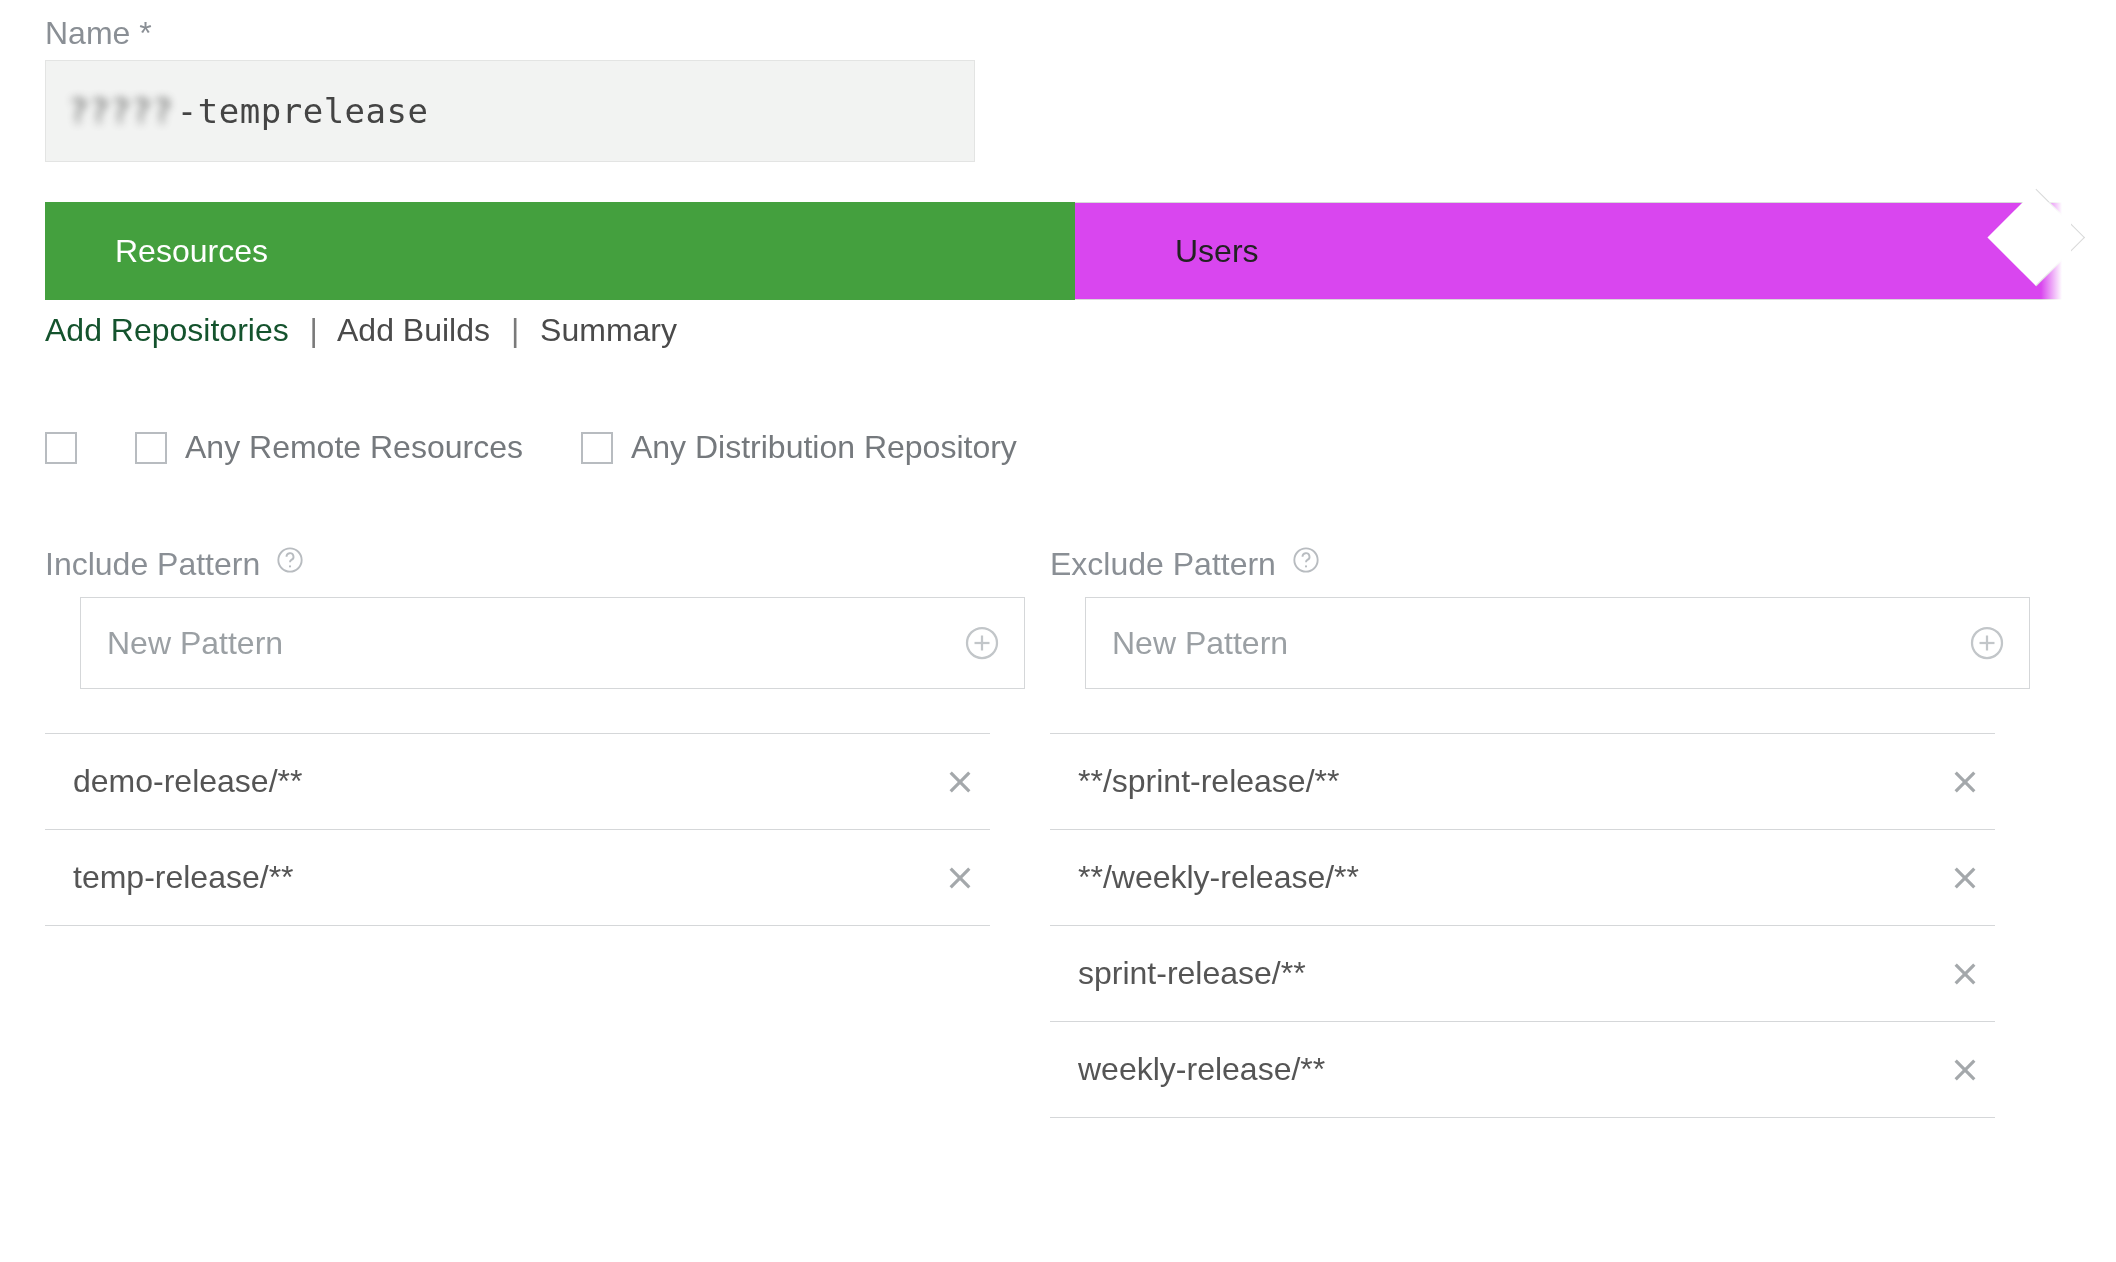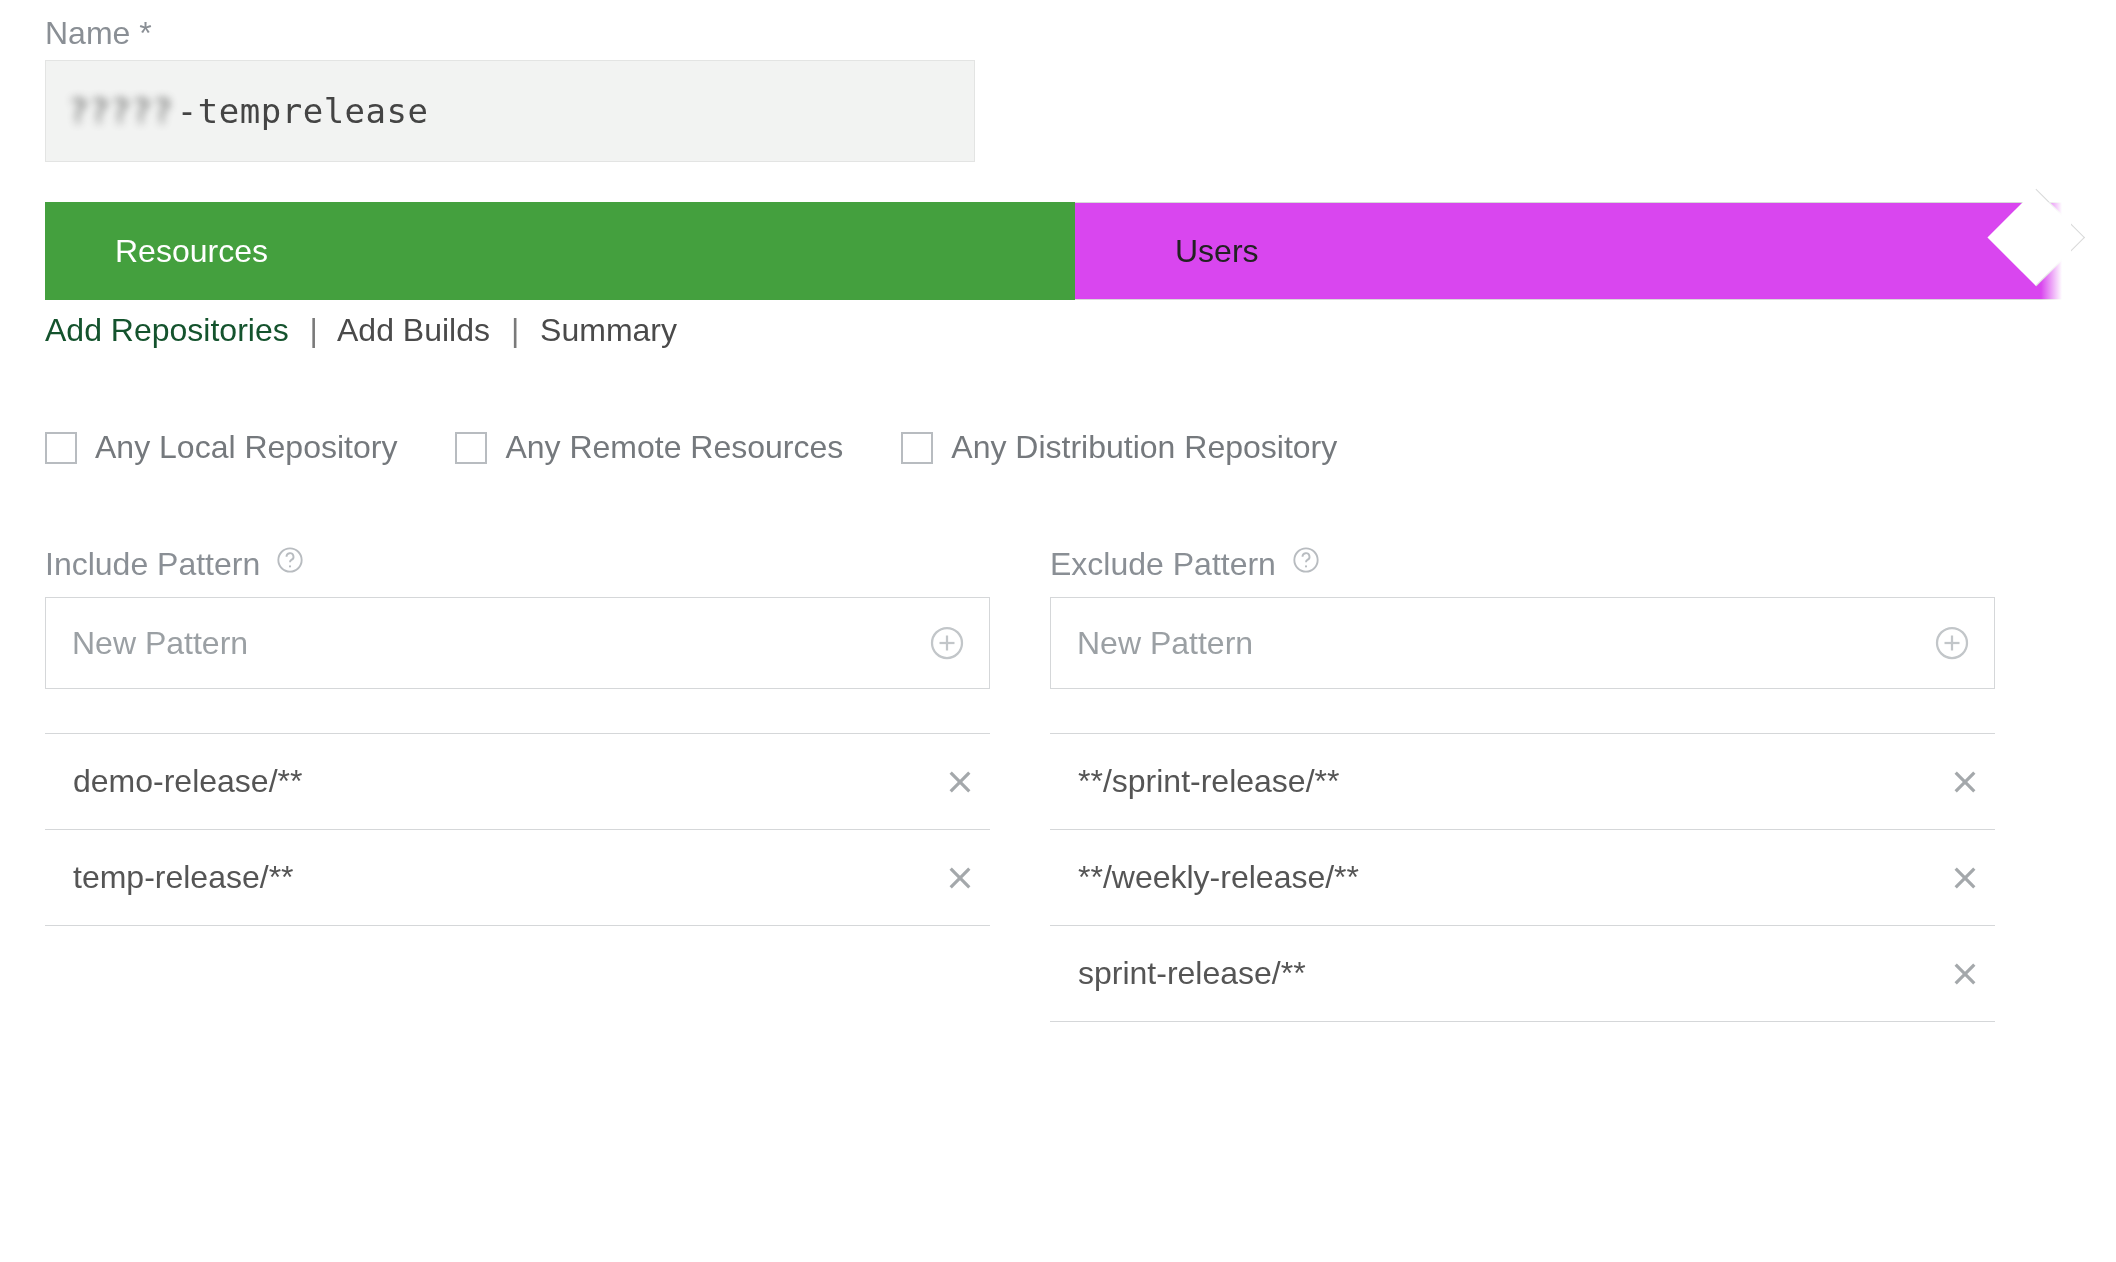--- a/index.html
+++ b/index.html
@@ -171,20 +171,21 @@
   .pattern-input-wrap {
     position: relative;
     width: 100%;
     height: 92px;
     border: 1px solid #d5d7d9;
     background: #fff;
     display: flex;
     align-items: center;
     padding: 0 24px;
     margin-bottom: 44px;
+    margin-left: 35px;
   }
   .pattern-input {
     border: none;
     outline: none;
     font-size: 32px;
     flex: 1;
     background: transparent;
     color: #333;
   }
   .pattern-input::placeholder {
@@ -245,21 +246,20 @@
     <span class="item active">Add Repositories</span>
     <span class="sep">|</span>
     <span class="item">Add Builds</span>
     <span class="sep">|</span>
     <span class="item">Summary</span>
   </div>
 
   <div class="repo-row">
     <label class="chk-wrap">
       <span class="chk-box"></span>
-      <span>Any Local Repository</span>
     </label>
     <label class="chk-wrap">
       <span class="chk-box"></span>
       <span>Any Remote Resources</span>
     </label>
     <label class="chk-wrap">
       <span class="chk-box"></span>
       <span>Any Distribution Repository</span>
     </label>
   </div>
@@ -333,17 +333,24 @@
             <line x1="19" y1="5" x2="5" y2="19"></line>
           </svg>
         </div>
         <div class="pattern-row">
           <span>sprint-release/**</span>
           <svg class="x-btn" viewBox="0 0 24 24" fill="none" stroke="currentColor" stroke-width="2.4">
             <line x1="5" y1="5" x2="19" y2="19"></line>
             <line x1="19" y1="5" x2="5" y2="19"></line>
           </svg>
         </div>
+        <div class="pattern-row">
+          <span>weekly-release/**</span>
+          <svg class="x-btn" viewBox="0 0 24 24" fill="none" stroke="currentColor" stroke-width="2.4">
+            <line x1="5" y1="5" x2="19" y2="19"></line>
+            <line x1="19" y1="5" x2="5" y2="19"></line>
+          </svg>
+        </div>
       </div>
     </div>
 
   </div>
 </div>
 
 </body></html>

